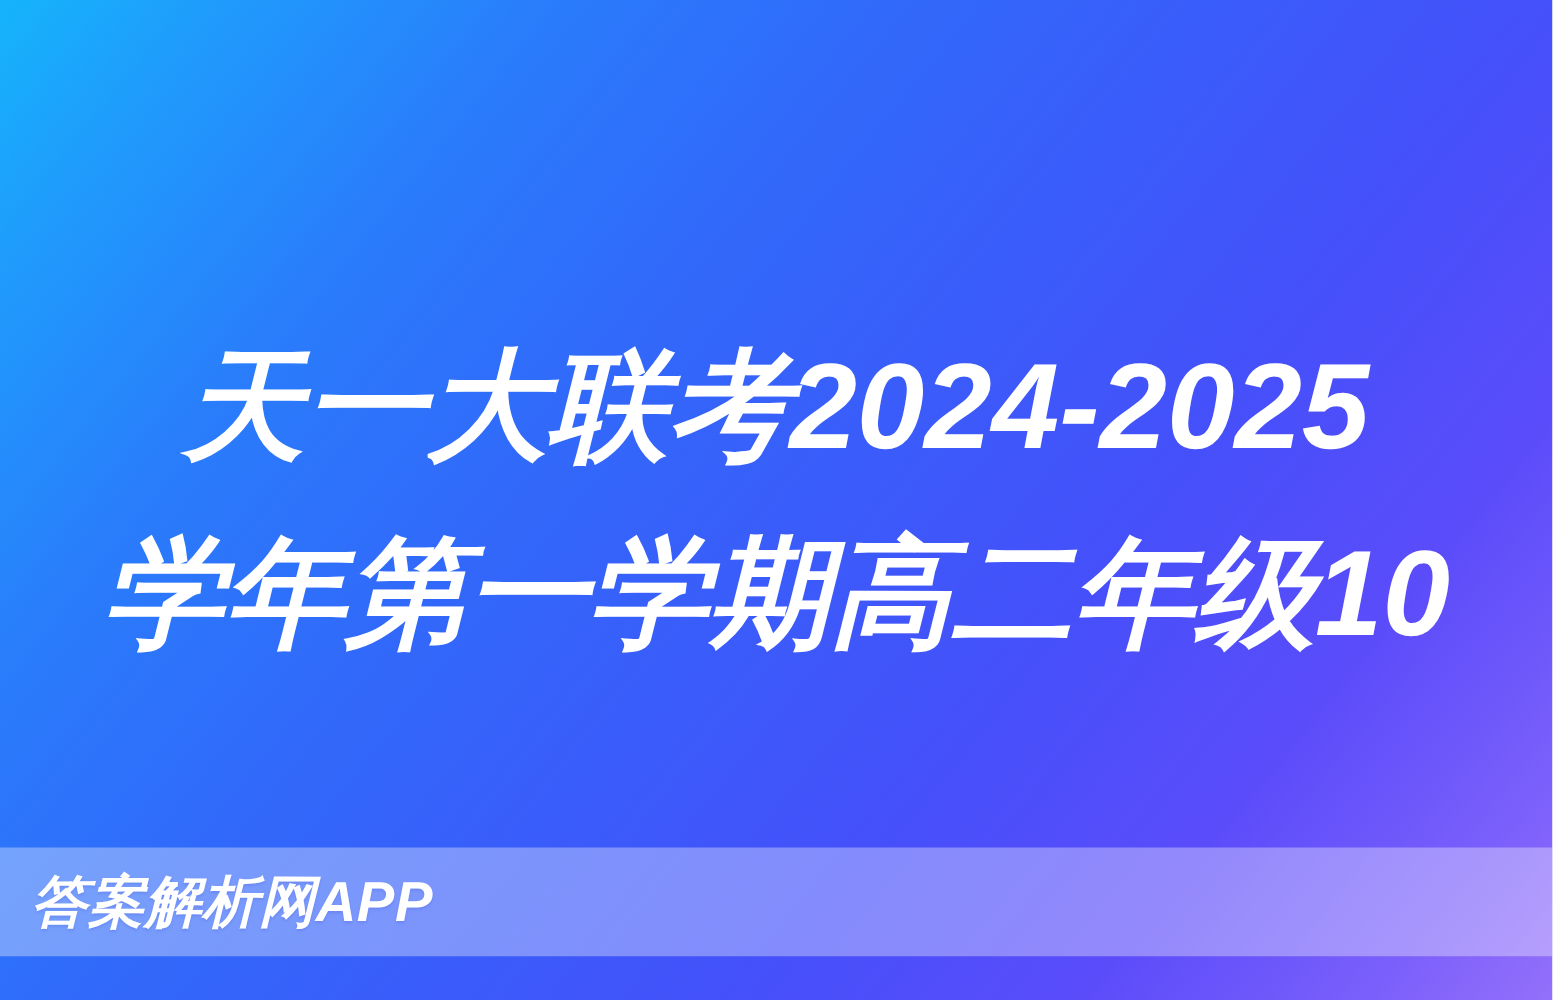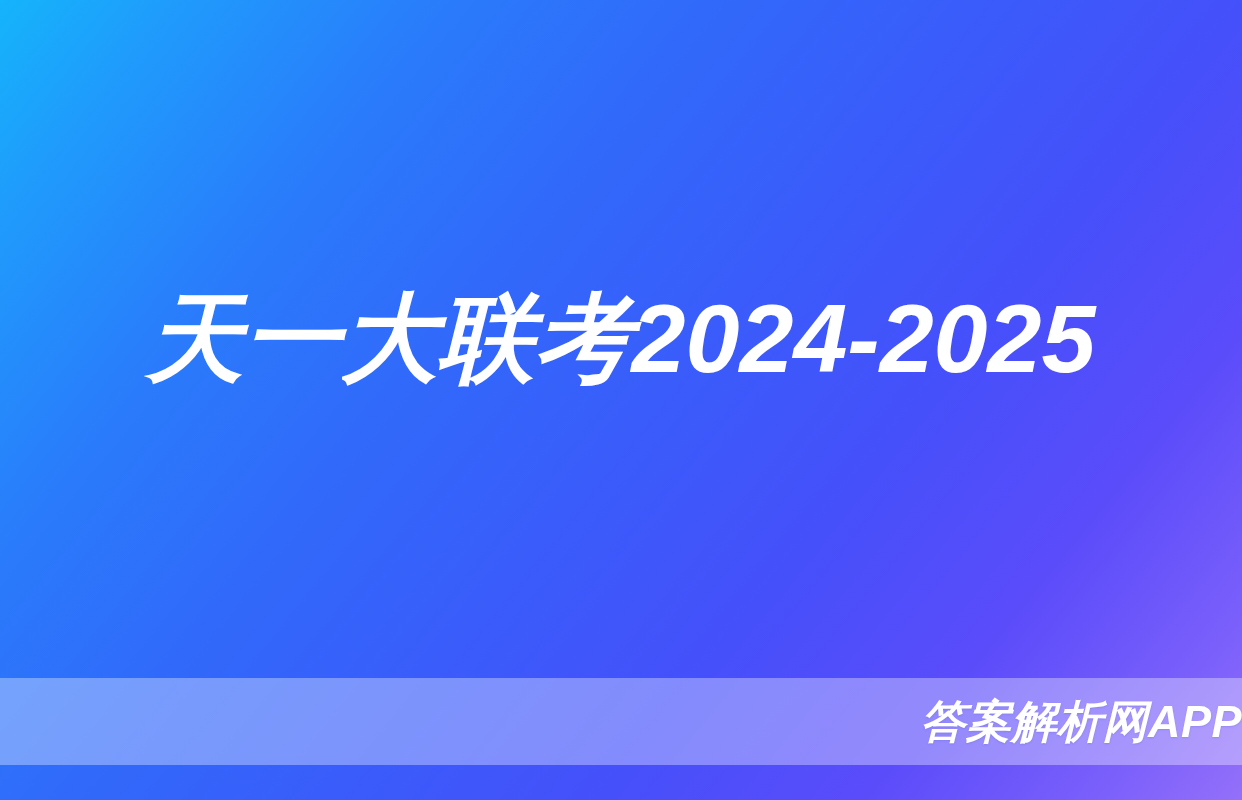--- a/index.html
+++ b/index.html
@@ -26,21 +26,21 @@
     font-family: "Liberation Sans", "DejaVu Sans", sans-serif;
     -webkit-font-smoothing: antialiased;
   }
 
   
   #title-block {
     position: absolute;
     left: 0;
     right: 0;
     top: 0;
-    height: 678px;
+    height: 800px;
     display: flex;
     flex-direction: column;
     align-items: center;
     justify-content: center;
     box-sizing: border-box;
     padding: 0 60px;
   }
   .title-line {
     color: #ffffff;
     font-size: 97px;
@@ -56,40 +56,42 @@
   
   #watermark-band {
     position: absolute;
     left: 0;
     right: 0;
     top: 678px;
     height: 87px;
     background: rgba(255, 255, 255, 0.34);
     display: flex;
     align-items: center;
-    justify-content: flex-end;
+    justify-content: flex-start;
+    padding-left: 25px;
   }
   #watermark-text {
     color: #ffffff;
     font-size: 45px;
     font-weight: 700;
     font-style: italic;
     letter-spacing: 0.5px;
     line-height: 1;
     white-space: nowrap;
     text-shadow: 0 1px 2px rgba(70, 80, 210, 0.22);
     font-family: "Liberation Sans", "DejaVu Sans", sans-serif;
   }
 </style>
 </head>
 <body>
 
 <div id="poster">
 
   <div id="title-block">
     <div class="title-line">天一大联考2024-2025</div>
+    <div class="title-line">学年第一学期高二年级10</div>
   </div>
 
   <div id="watermark-band">
     <div id="watermark-text">答案解析网APP</div>
   </div>
 
 </div>
 
 </body></html>

